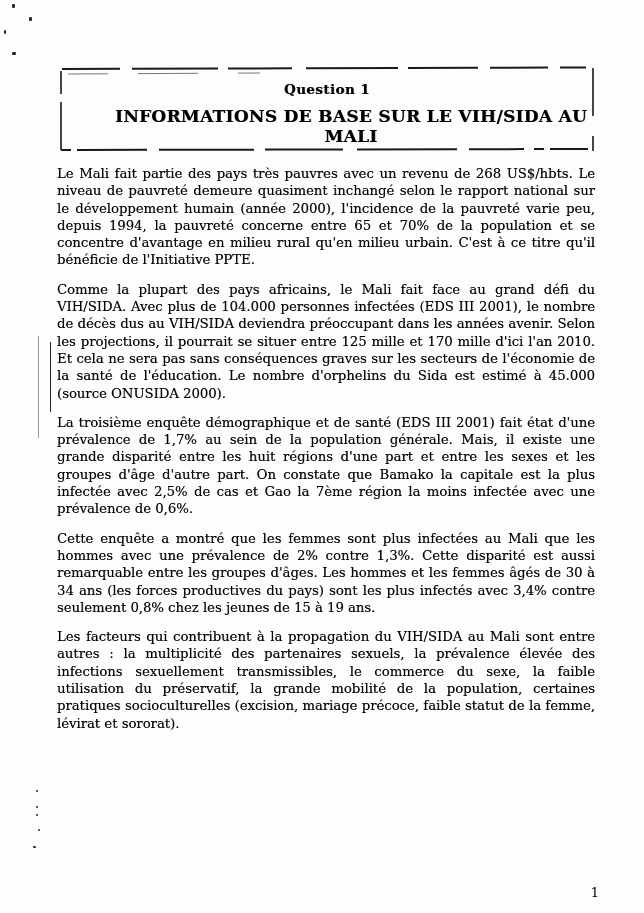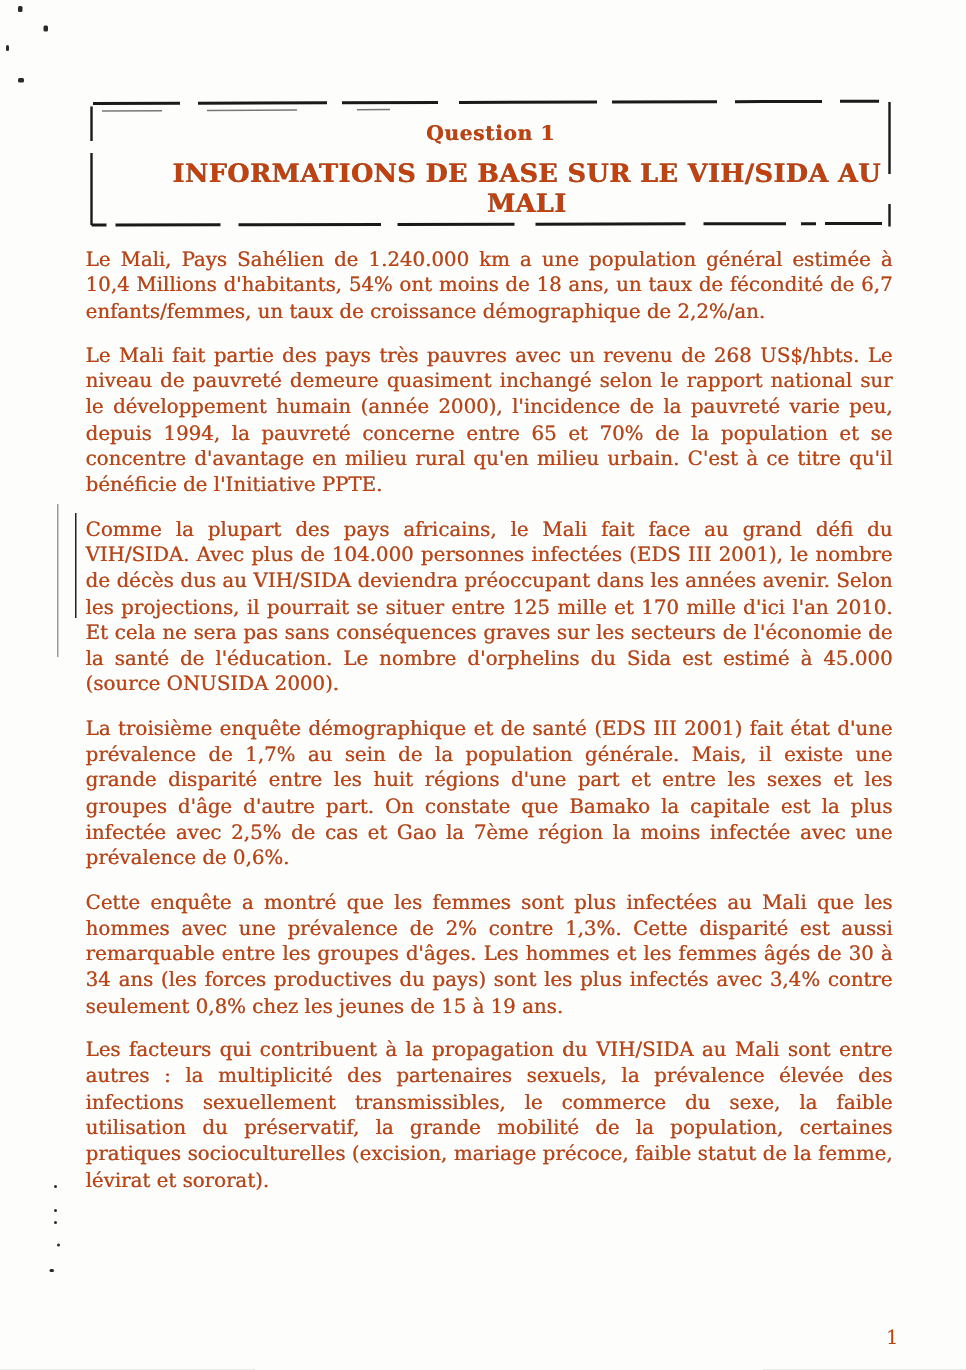--- a/index.html
+++ b/index.html
@@ -4,21 +4,21 @@
 <style>
   * { margin: 0; padding: 0; box-sizing: border-box; }
   html, body { background: #d9d9d9; }
   .page {
     position: relative;
     width: 644px;
     height: 913px;
     margin: 0 auto;
     background: #fdfdfb;
     font-family: "DejaVu Serif", "Liberation Serif", serif;
-    color: #c2410c;
+    color: #000000;
     overflow: hidden;
   }
   
   .header-box {
     position: absolute;
     left: 60px;
     top: 66px;
     width: 534px;
     height: 86px;
   }
@@ -96,21 +96,20 @@
       <line x1="8" y1="8" x2="200" y2="7" stroke="#777" stroke-width="1" stroke-dasharray="40 30 60 40"></line>
       <path d="M533,2 V50 M533,70 V85" stroke="#1a1a1a" stroke-width="1.6" fill="none"></path>
       <path d="M1,5 V28 M1,36 V84" stroke="#1a1a1a" stroke-width="1.6" fill="none"></path>
       <line x1="1" y1="84" x2="528" y2="83" stroke="#1a1a1a" stroke-width="2" stroke-dasharray="10 6 70 12 95 11 78 14 100 12 55 10"></line>
     </svg>
     <div class="q-label">Question 1</div>
     <div class="doc-title">INFORMATIONS DE BASE SUR LE VIH/SIDA AU MALI</div>
   </div>
 
   <div class="body-text">
-    <p>Le Mali, Pays Sahélien de 1.240.000 km a une population général estimée à 10,4 Millions d'habitants, 54% ont moins de 18 ans, un taux de fécondité de 6,7 enfants/femmes, un taux de croissance démographique de 2,2%/an.</p>
     <p>Le Mali fait partie des pays très pauvres avec un revenu de 268 US$/hbts. Le niveau de pauvreté demeure quasiment inchangé selon le rapport national sur le développement humain (année 2000), l'incidence de la pauvreté varie peu, depuis 1994, la pauvreté concerne entre 65 et 70% de la population et se concentre d'avantage en milieu rural qu'en milieu urbain. C'est à ce titre qu'il bénéficie de l'Initiative PPTE.</p>
     <p>Comme la plupart des pays africains, le Mali fait face au grand défi du VIH/SIDA. Avec plus de 104.000 personnes infectées (EDS III 2001), le nombre de décès dus au VIH/SIDA deviendra préoccupant dans les années avenir. Selon les projections, il pourrait se situer entre 125 mille et 170 mille d'ici l'an 2010. Et cela ne sera pas sans conséquences graves sur les secteurs de l'économie de la santé de l'éducation. Le nombre d'orphelins du Sida est estimé à 45.000 (source ONUSIDA 2000).</p>
     <p>La troisième enquête démographique et de santé (EDS III 2001) fait état d'une prévalence de 1,7% au sein de la population générale. Mais, il existe une grande disparité entre les huit régions d'une part et entre les sexes et les groupes d'âge d'autre part. On constate que Bamako la capitale est la plus infectée avec 2,5% de cas et Gao la 7ème région la moins infectée avec une prévalence de 0,6%.</p>
     <p>Cette enquête a montré que les femmes sont plus infectées au Mali que les hommes avec une prévalence de 2% contre 1,3%. Cette disparité est aussi remarquable entre les groupes d'âges. Les hommes et les femmes âgés de 30 à 34 ans (les forces productives du pays) sont les plus infectés avec 3,4% contre seulement 0,8% chez les jeunes de 15 à 19 ans.</p>
     <p>Les facteurs qui contribuent à la propagation du VIH/SIDA au Mali sont entre autres : la multiplicité des partenaires sexuels, la prévalence élevée des infections sexuellement transmissibles, le commerce du sexe, la faible utilisation du préservatif, la grande mobilité de la population, certaines pratiques socioculturelles (excision, mariage précoce, faible statut de la femme, lévirat et sororat).</p>
   </div>
 
   <div class="page-num">1</div>
 
 </div>

